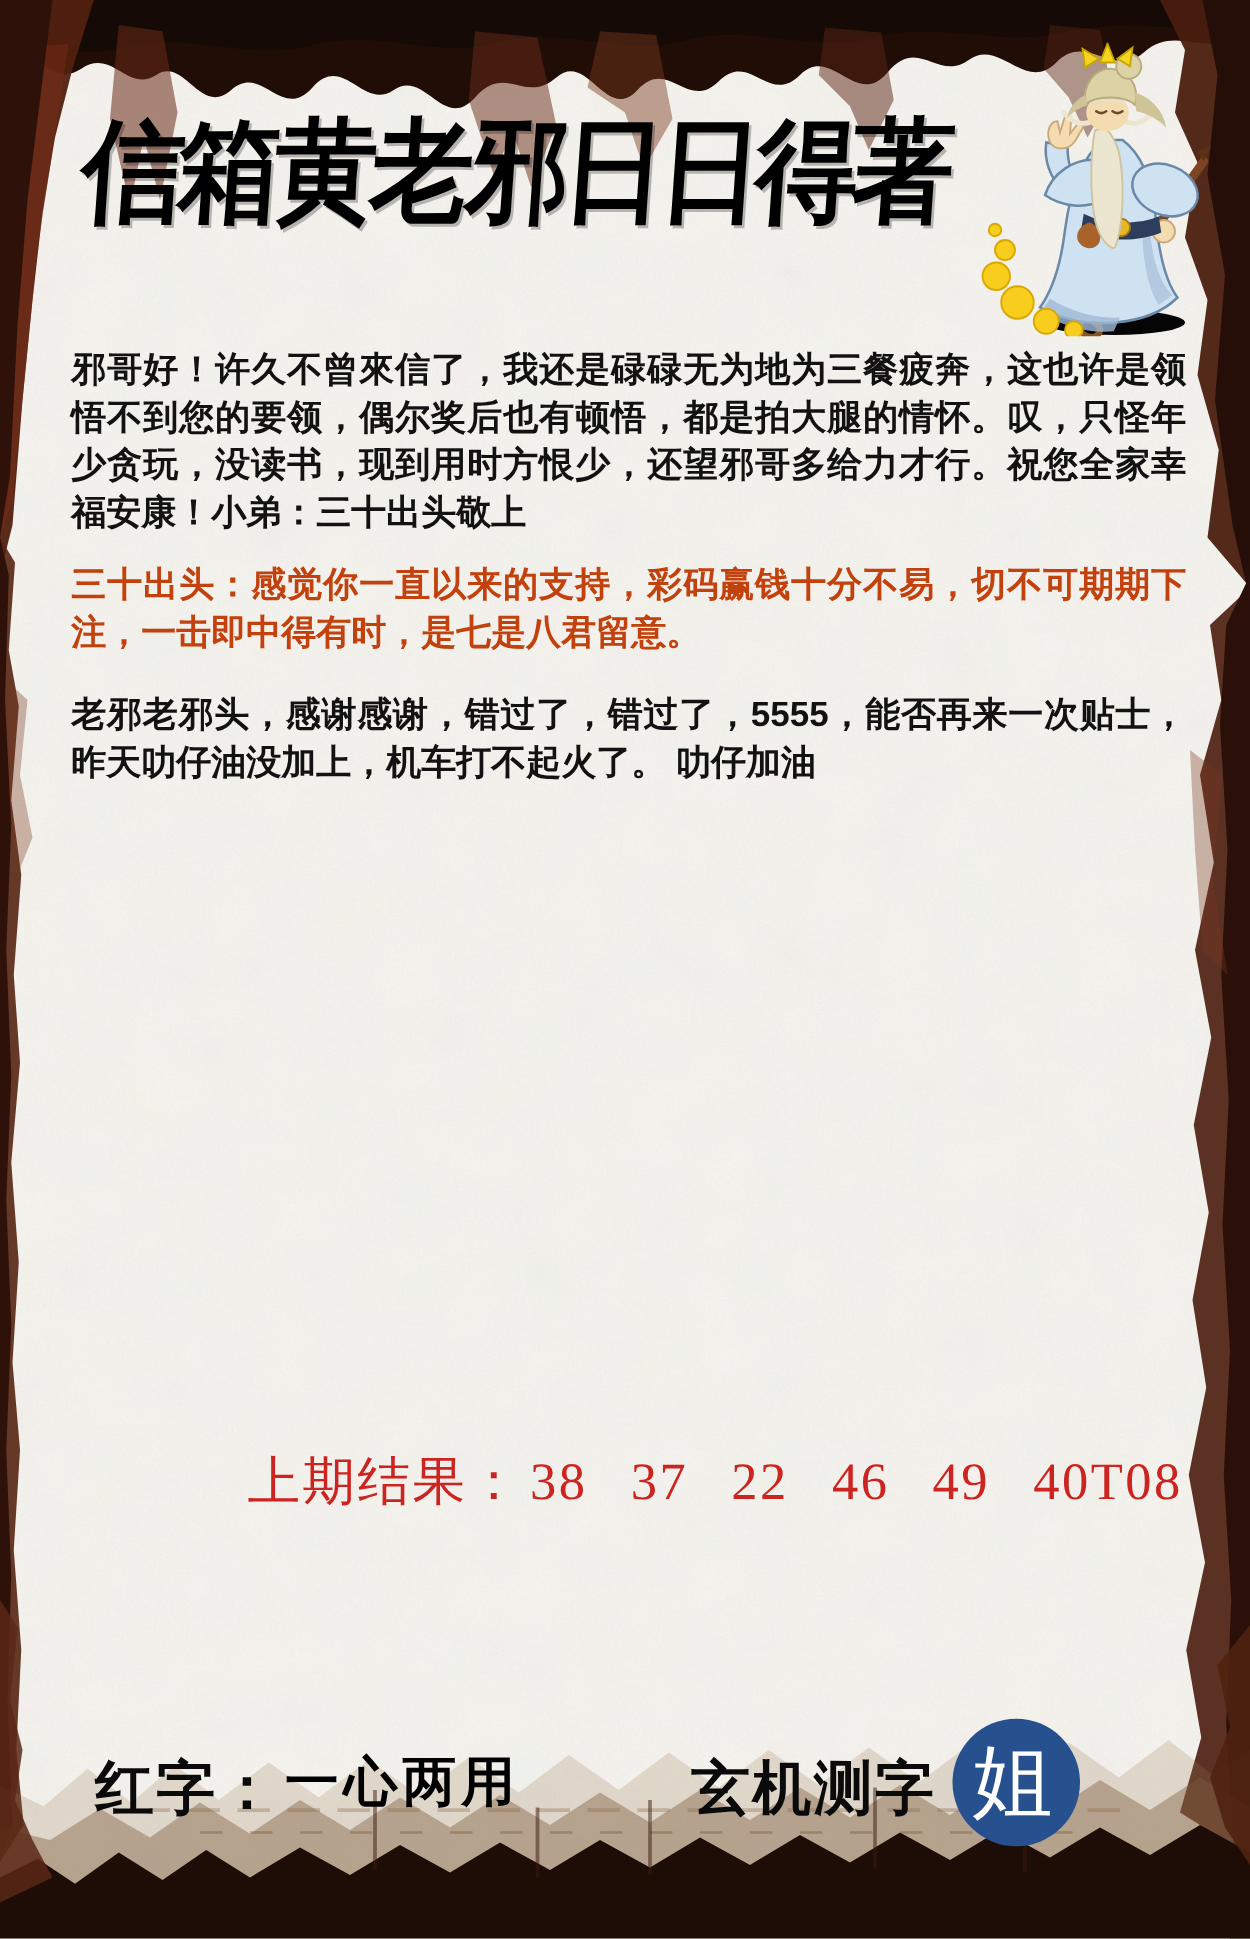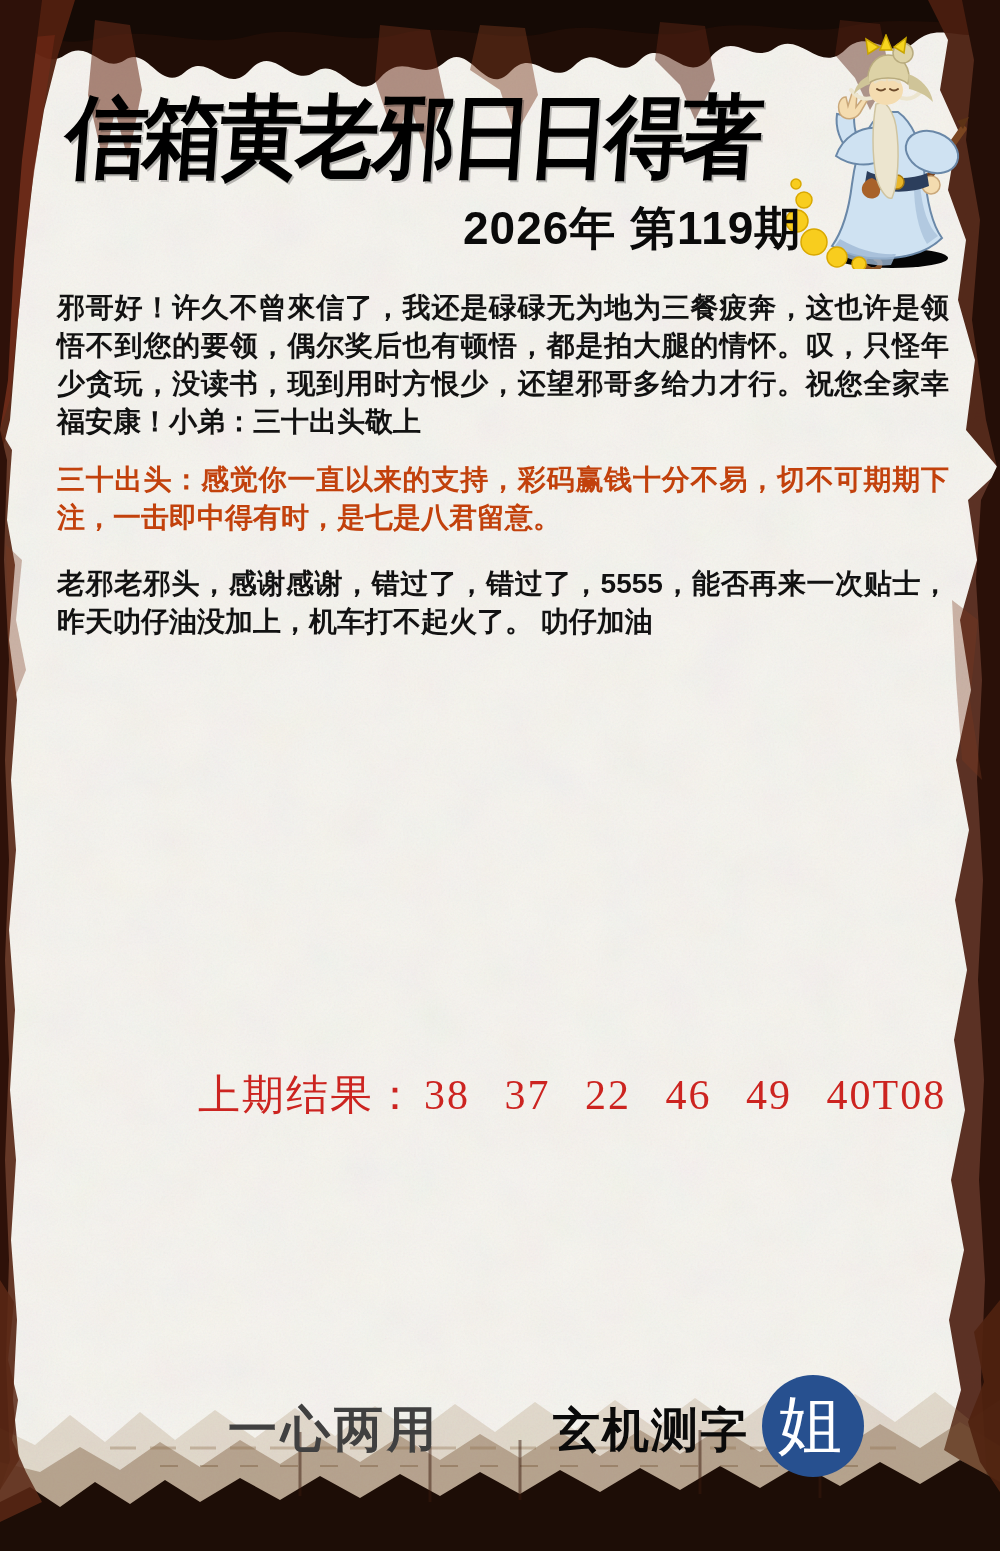--- a/index.html
+++ b/index.html
@@ -23,43 +23,43 @@
     text-shadow:2px 2px 0 rgba(0,0,0,.25);
   }
   .issue{
     position:absolute;left:463px;top:198px;
     font-size:46px;font-weight:800;color:#0a0a0a;
     letter-spacing:1px;white-space:nowrap;
   }
   .para{
     position:absolute;left:57px;width:892px;
     font-size:28px;line-height:38px;font-weight:700;
-    letter-spacing:0px;text-align:justify;margin-top:12px;
+    letter-spacing:0px;text-align:justify;
   }
   .para.black{color:#121212;}
   .para.blue{color:#c2410c;}
   .p1{top:277px;}
   .p2{top:449px;}
   .p3{top:553px;}
   .p4{top:725px;}
 
   .result{
-    position:absolute;left:198px;top:1067px;
+    position:absolute;left:198px;top:1157px;
     font-family:"Liberation Serif","DejaVu Serif",serif;
     font-size:42px;font-weight:500;color:#cc2420;
     white-space:nowrap;letter-spacing:2px;
   }
   .result .nums{word-spacing:22px;margin-left:6px;}
 
   .foot-label{
     position:absolute;font-size:47px;font-weight:900;color:#0a0a0a;white-space:nowrap;
   }
   .foot-red{
     position:absolute;left:228px;top:1397px;
-    font-size:49px;font-weight:900;color:#404040;
+    font-size:43px;font-weight:900;color:#000000;
     letter-spacing:4px;white-space:nowrap;
   }
   .fl1{left:76px;top:1399px;letter-spacing:2px;}
   .fl2{left:553px;top:1399px;letter-spacing:2px;}
   .mystery-badge{
     position:absolute;left:762px;top:1375px;
     width:102px;height:102px;border-radius:50%;
     background:#27508f;
     display:flex;align-items:center;justify-content:center;
   }
@@ -172,29 +172,29 @@
 
     <circle cx="16" cy="150" r="5" fill="#f8cd1e" stroke="#d9a800" stroke-width="1.5"></circle>
     <circle cx="24" cy="166" r="8" fill="#f8cd1e" stroke="#d9a800" stroke-width="1.5"></circle>
     <circle cx="17" cy="187" r="11" fill="#f8cd1e" stroke="#d9a800" stroke-width="1.5"></circle>
     <circle cx="34" cy="208" r="13" fill="#f8cd1e" stroke="#d9a800" stroke-width="1.5"></circle>
     <circle cx="57" cy="223" r="10" fill="#f8cd1e" stroke="#d9a800" stroke-width="1.5"></circle>
     <circle cx="79" cy="230" r="7" fill="#f8cd1e" stroke="#d9a800" stroke-width="1.5"></circle>
   </svg>
 
   <div class="masthead">信箱黄老邪日日得著</div>
-  <div class="issue">2026年 第119期</div>
 
   <div class="para black p1">邪哥好！许久不曾來信了，我还是碌碌无为地为三餐疲奔，这也许是领悟不到您的要领，偶尔奖后也有顿悟，都是拍大腿的情怀。叹，只怪年少贪玩，没读书，现到用时方恨少，还望邪哥多给力才行。祝您全家幸福安康！小弟：三十出头敬上</div>
   <div class="para blue p2">三十出头：感觉你一直以来的支持，彩码赢钱十分不易，切不可期期下注，一击即中得有时，是七是八君留意。</div>
   <div class="para black p3">老邪老邪头，感谢感谢，错过了，错过了，5555，能否再来一次贴士，昨天叻仔油没加上，机车打不起火了。 叻仔加油</div>
 
   <div class="result">
     <span>上期结果：</span><span class="nums">38 37 22 46 49 40T08</span>
   </div>
 
+  <div class="foot-label fl1">红字：</div>
   <div class="foot-red">一心两用</div>
   <div class="foot-label fl2">玄机测字：</div>
   <div class="mystery-badge">
     <span>姐</span>
   </div>
 
 </div>
 
 </body></html>

